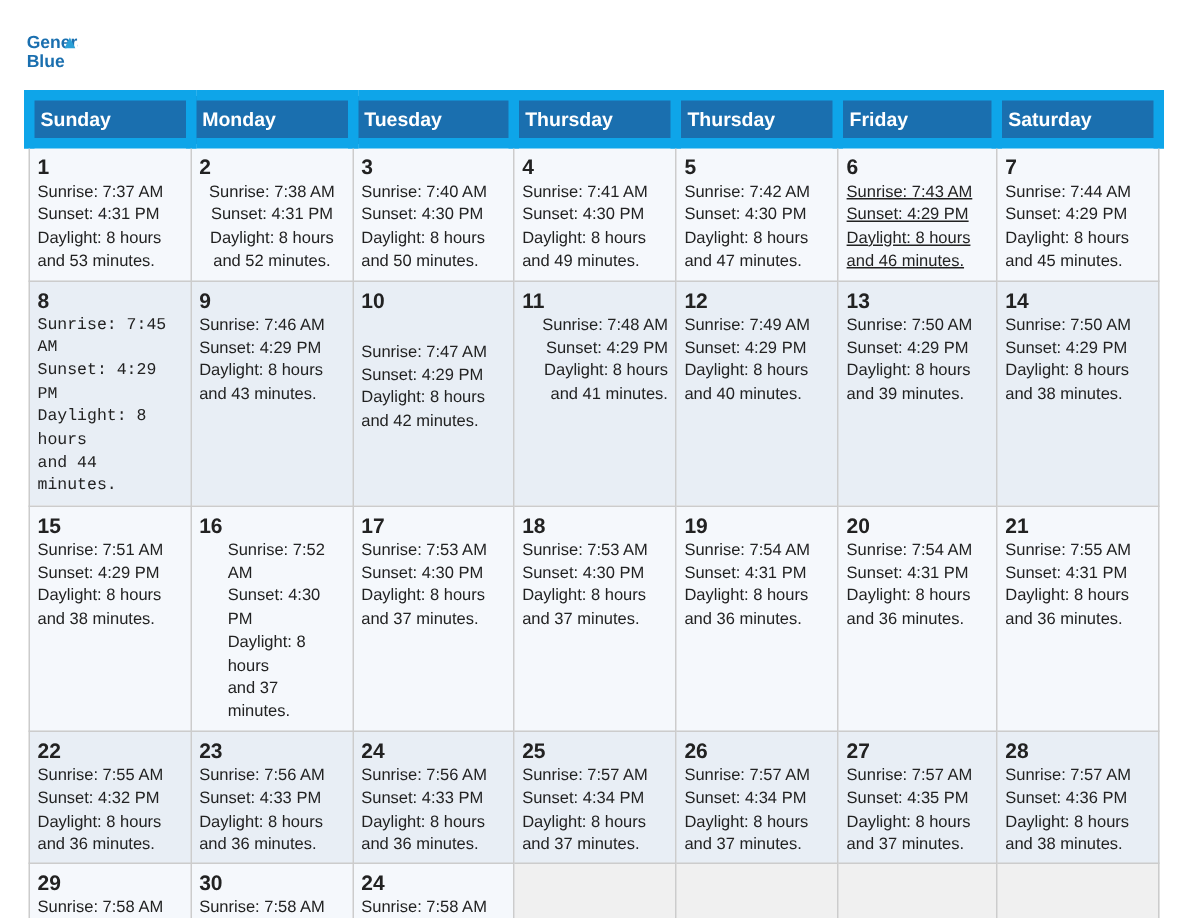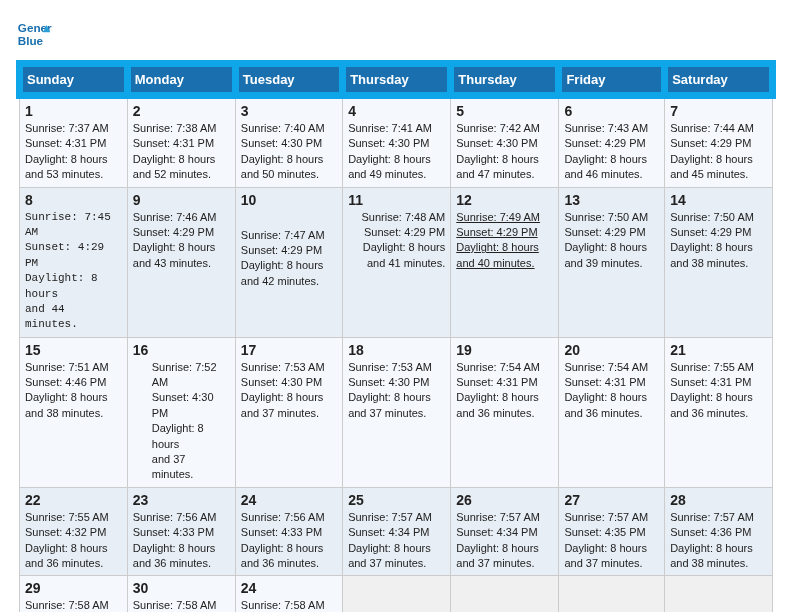--- a/index.html
+++ b/index.html
@@ -121,21 +121,21 @@
   <tr>
         <td>
           <span class="day-num">1</span>
           <div class="cell-text" style="white-space: pre-line;">Sunrise: 7:37 AM
 Sunset: 4:31 PM
 Daylight: 8 hours
 and 53 minutes.</div>
         </td>
         <td>
           <span class="day-num">2</span>
-          <div class="cell-text" style="white-space: pre-line;">Sunrise: 7:38 AM
+          <div class="cell-text" style="white-space: pre-line; text-align: center;">Sunrise: 7:38 AM
 Sunset: 4:31 PM
 Daylight: 8 hours
 and 52 minutes.</div>
         </td>
         <td>
           <span class="day-num">3</span>
           <div class="cell-text" style="white-space: pre-line;">Sunrise: 7:40 AM
 Sunset: 4:30 PM
 Daylight: 8 hours
 and 50 minutes.</div>
@@ -149,21 +149,21 @@
         </td>
         <td>
           <span class="day-num">5</span>
           <div class="cell-text" style="white-space: pre-line;">Sunrise: 7:42 AM
 Sunset: 4:30 PM
 Daylight: 8 hours
 and 47 minutes.</div>
         </td>
         <td>
           <span class="day-num">6</span>
-          <div class="cell-text" style="white-space: pre-line;">Sunrise: 7:43 AM
+          <div class="cell-text" style="white-space: pre-line; text-decoration: underline;">Sunrise: 7:43 AM
 Sunset: 4:29 PM
 Daylight: 8 hours
 and 46 minutes.</div>
         </td>
         <td>
           <span class="day-num">7</span>
           <div class="cell-text" style="white-space: pre-line;">Sunrise: 7:44 AM
 Sunset: 4:29 PM
 Daylight: 8 hours
 and 45 minutes.</div>
@@ -193,21 +193,21 @@
         </td>
         <td>
           <span class="day-num">11</span>
           <div class="cell-text" style="white-space: pre-line; text-align: right;">Sunrise: 7:48 AM
 Sunset: 4:29 PM
 Daylight: 8 hours
 and 41 minutes.</div>
         </td>
         <td>
           <span class="day-num">12</span>
-          <div class="cell-text" style="white-space: pre-line; text-decoration: underline;">Sunrise: 7:49 AM
+          <div class="cell-text" style="white-space: pre-line;">Sunrise: 7:49 AM
 Sunset: 4:29 PM
 Daylight: 8 hours
 and 40 minutes.</div>
         </td>
         <td>
           <span class="day-num">13</span>
           <div class="cell-text" style="white-space: pre-line;">Sunrise: 7:50 AM
 Sunset: 4:29 PM
 Daylight: 8 hours
 and 39 minutes.</div>
@@ -217,21 +217,21 @@
           <div class="cell-text" style="white-space: pre-line;">Sunrise: 7:50 AM
 Sunset: 4:29 PM
 Daylight: 8 hours
 and 38 minutes.</div>
         </td>
       </tr>
       <tr>
         <td>
           <span class="day-num">15</span>
           <div class="cell-text" style="white-space: pre-line;">Sunrise: 7:51 AM
-Sunset: 4:46 PM
+Sunset: 4:29 PM
 Daylight: 8 hours
 and 38 minutes.</div>
         </td>
         <td>
           <span class="day-num">16</span>
           <div class="cell-text" style="white-space: pre-line; margin-left: 19px;">Sunrise: 7:52 AM
 Sunset: 4:30 PM
 Daylight: 8 hours
 and 37 minutes.</div>
         </td>

